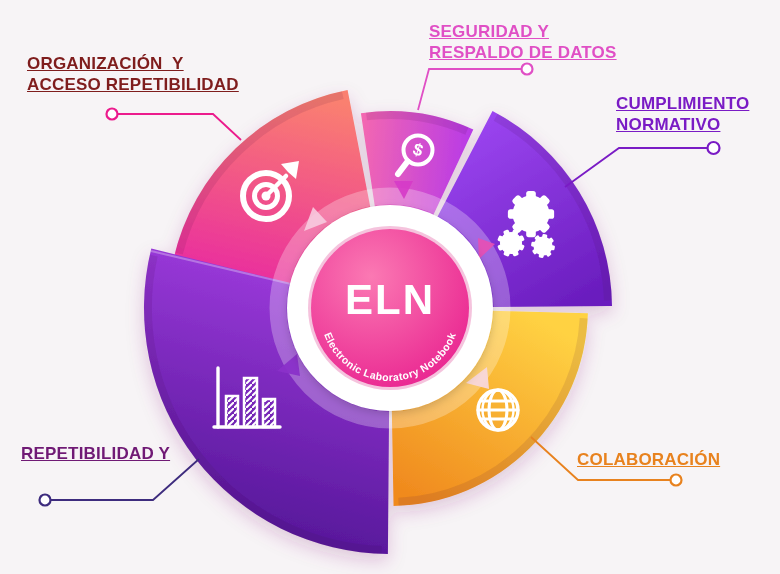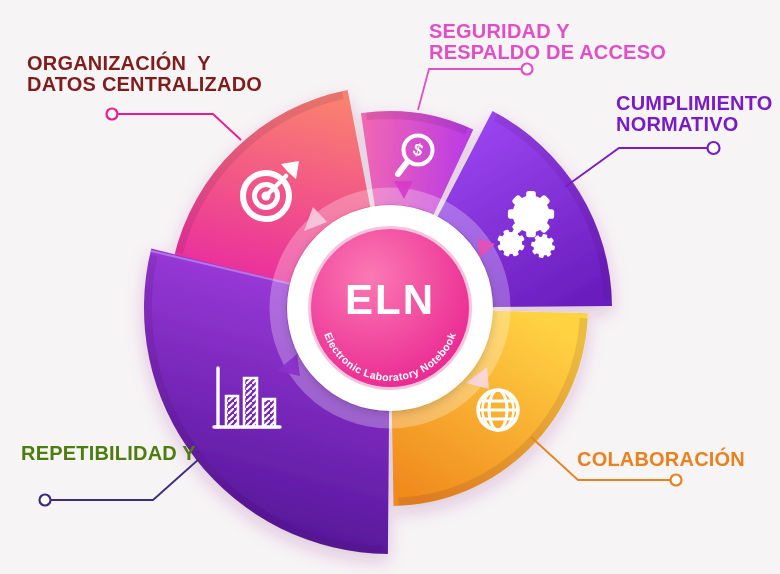--- a/index.html
+++ b/index.html
@@ -1,19 +1,19 @@
 <!DOCTYPE html>
 <html><head>
 <meta charset="utf-8">
 <style>
   html,body{margin:0;padding:0;}
   body{width:780px;height:574px;overflow:hidden;font-family:"Liberation Sans",sans-serif;}
   .stage{position:relative;width:780px;height:574px;background:#f7f4f6;}
   .stage svg{position:absolute;left:0;top:0;}
-  .callout{position:absolute;font-weight:bold;font-size:20px;line-height:21px;letter-spacing:.2px;}
+  .callout{position:absolute;font-weight:bold;font-size:17px;line-height:21px;letter-spacing:.2px;text-decoration:underline;}
   .callout span{display:block;white-space:pre;}
   .w-elntitle{font-weight:bold;letter-spacing:2px;}
 </style>
 </head>
 <body>
 
 <div class="stage" style="background: rgb(247, 244, 246);">
 
 <svg width="780" height="574" viewBox="0 0 780 574">
   <defs>
@@ -138,30 +138,30 @@
     <circle cx="713.5" cy="148" r="6" fill="#fff" stroke-width="2.2" stroke="#7a1bc5"></circle>
     <polyline points="670,480 578,480 531,437" stroke="#e8821e"></polyline>
     <circle cx="676" cy="480" r="5.5" fill="#fff" stroke-width="2.2" stroke="#e8821e"></circle>
     <polyline points="51,500 153,500 199,459" stroke="#3e2c7e"></polyline>
     <circle cx="45" cy="500" r="5.5" fill="#fff" stroke-width="2.2" stroke="#3e2c7e"></circle>
   </g>
 </svg>
 
 <div class="callout" style="left: 27px; top: 53px; color: #7f1d1d;">
   <span>ORGANIZACIÓN  Y</span>
-  <span>DATOS CENTRALIZADO</span>
+  <span>ACCESO REPETIBILIDAD</span>
 </div>
 <div class="callout" style="left: 429px; top: 21px; color: rgb(224, 79, 197);">
   <span>SEGURIDAD Y</span>
-  <span>RESPALDO DE ACCESO</span>
+  <span>RESPALDO DE DATOS</span>
 </div>
 <div class="callout" style="left: 616px; top: 93px; color: rgb(122, 27, 197);">
   <span>CUMPLIMIENTO</span>
   <span>NORMATIVO</span>
 </div>
 <div class="callout" style="left: 577px; top: 449px; color: rgb(232, 130, 30);">
   <span>COLABORACIÓN</span>
 </div>
-<div class="callout" style="left: 21px; top: 443px; color: #4d7c0f;">
+<div class="callout" style="left: 21px; top: 443px; color: #701a75;">
   <span>REPETIBILIDAD Y</span>
 </div>
 
 </div>
 
 </body></html>

